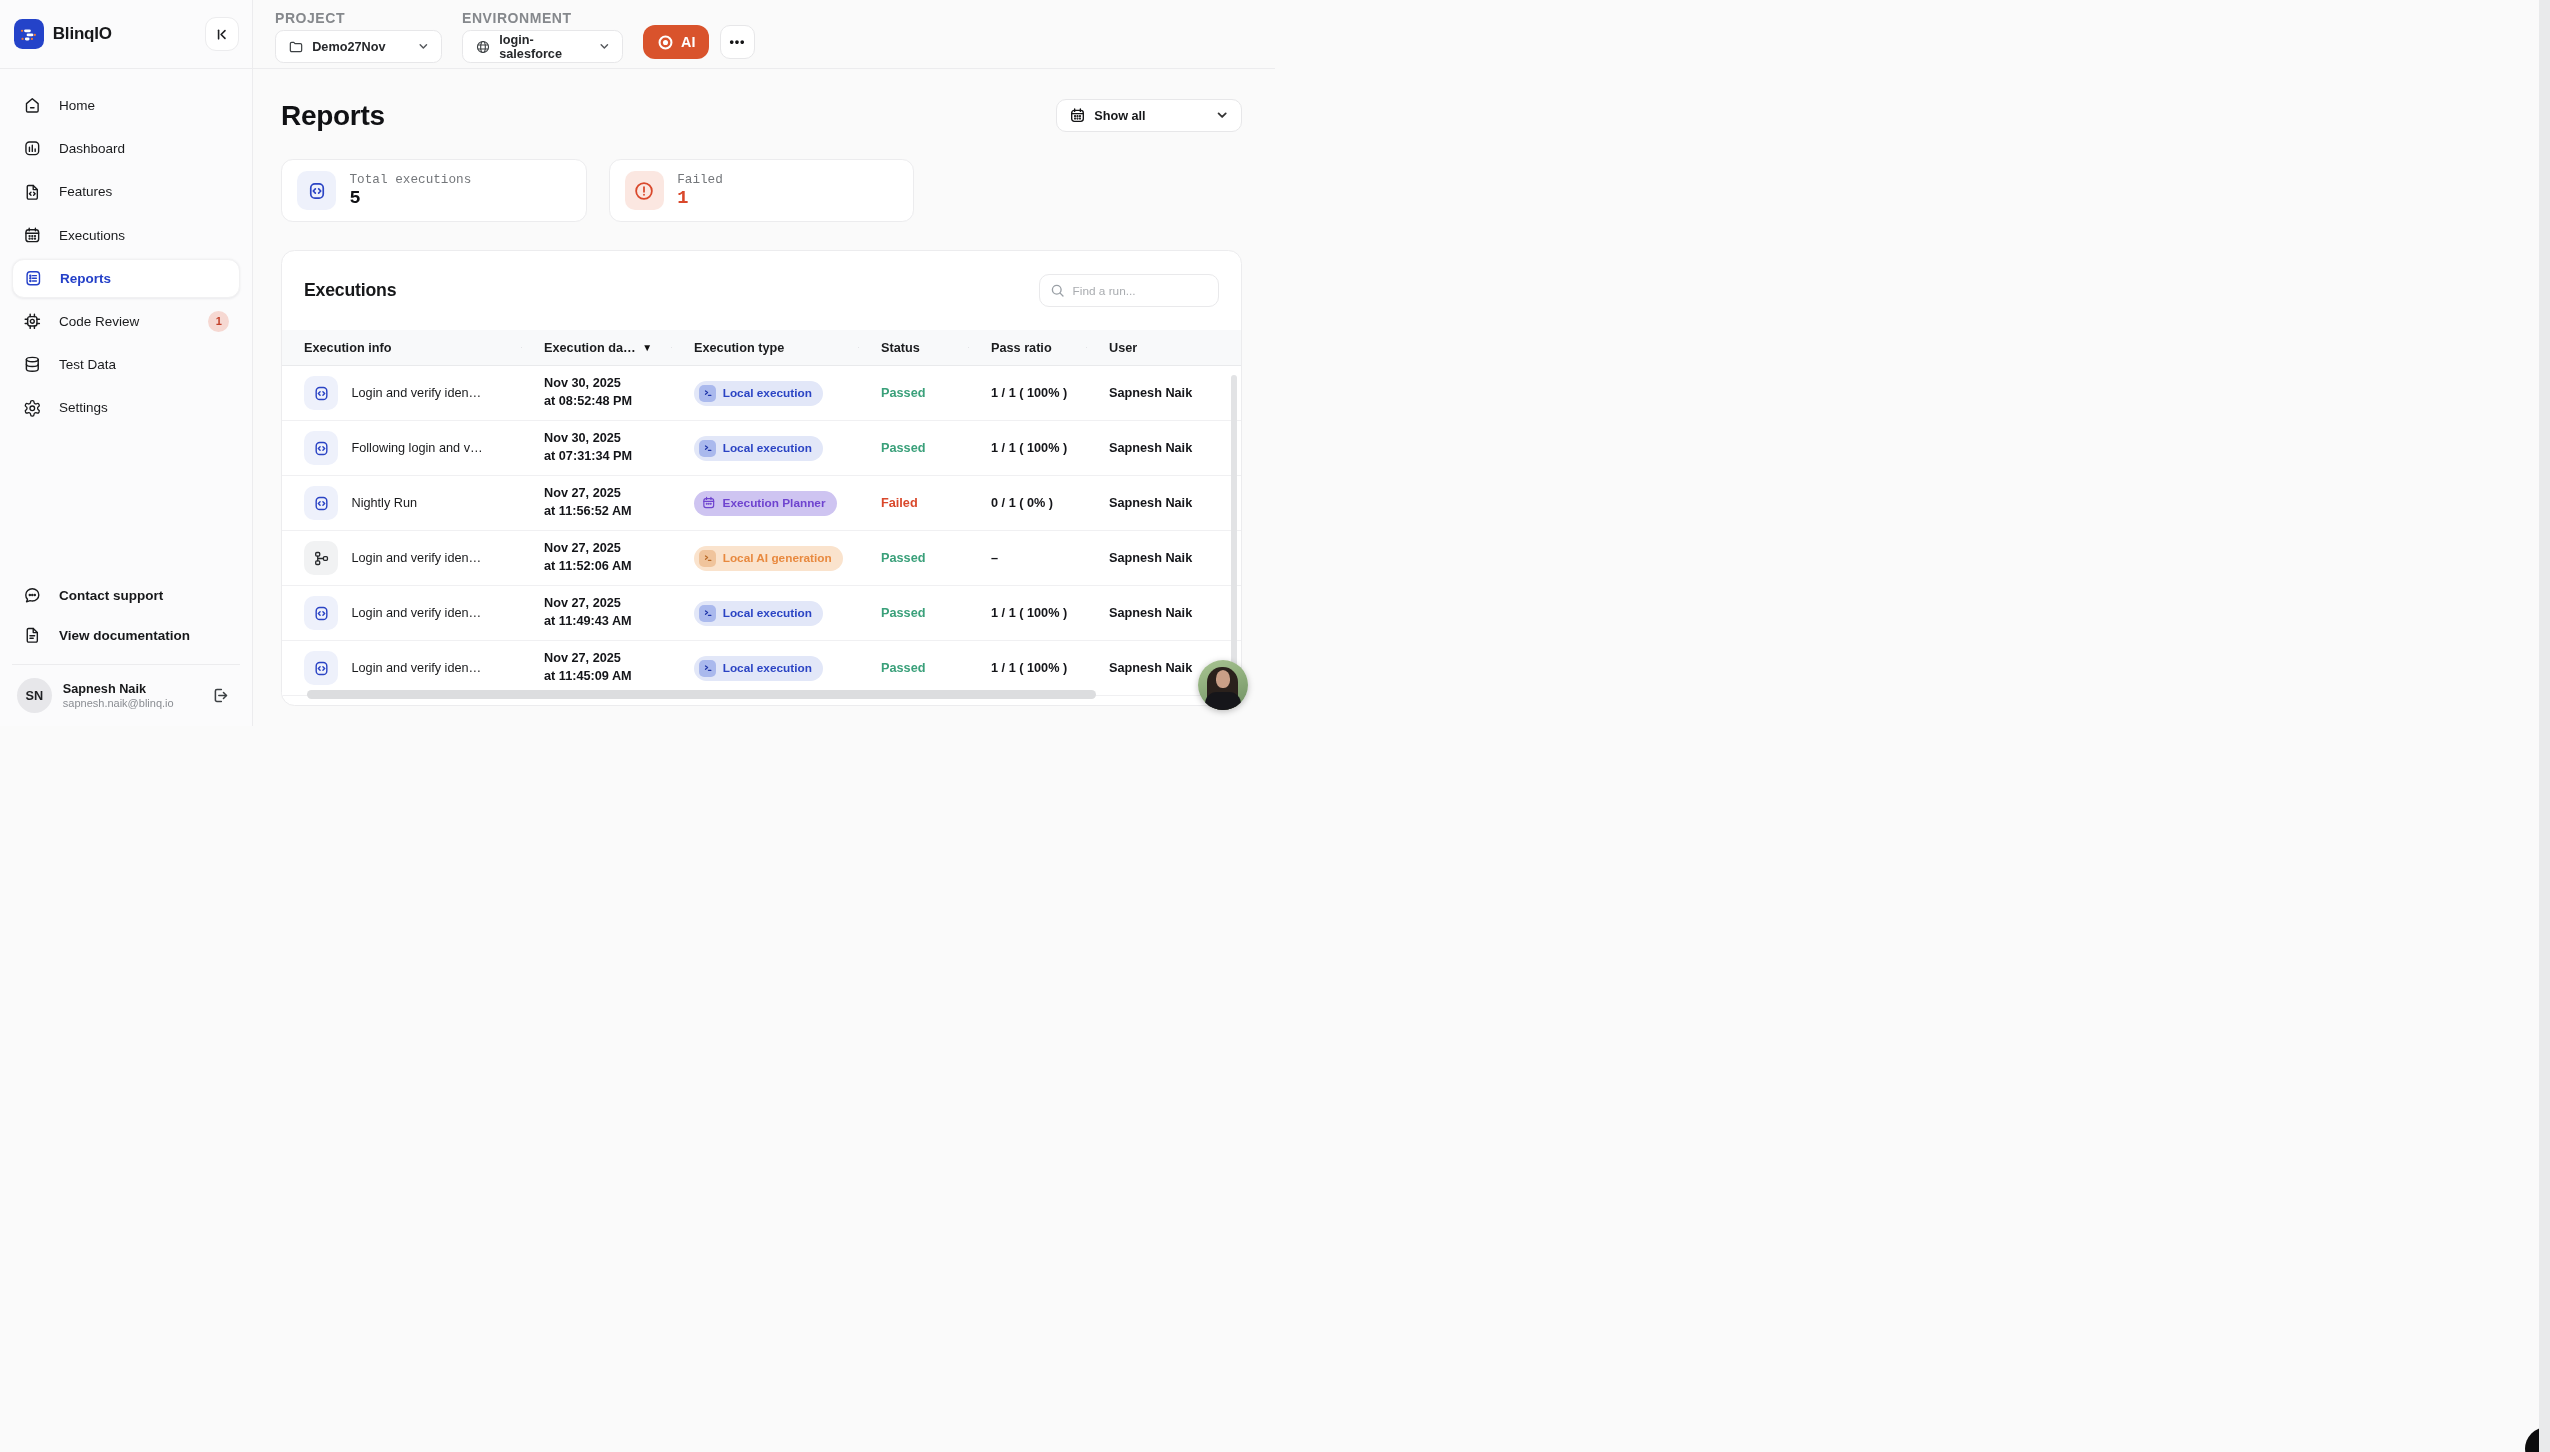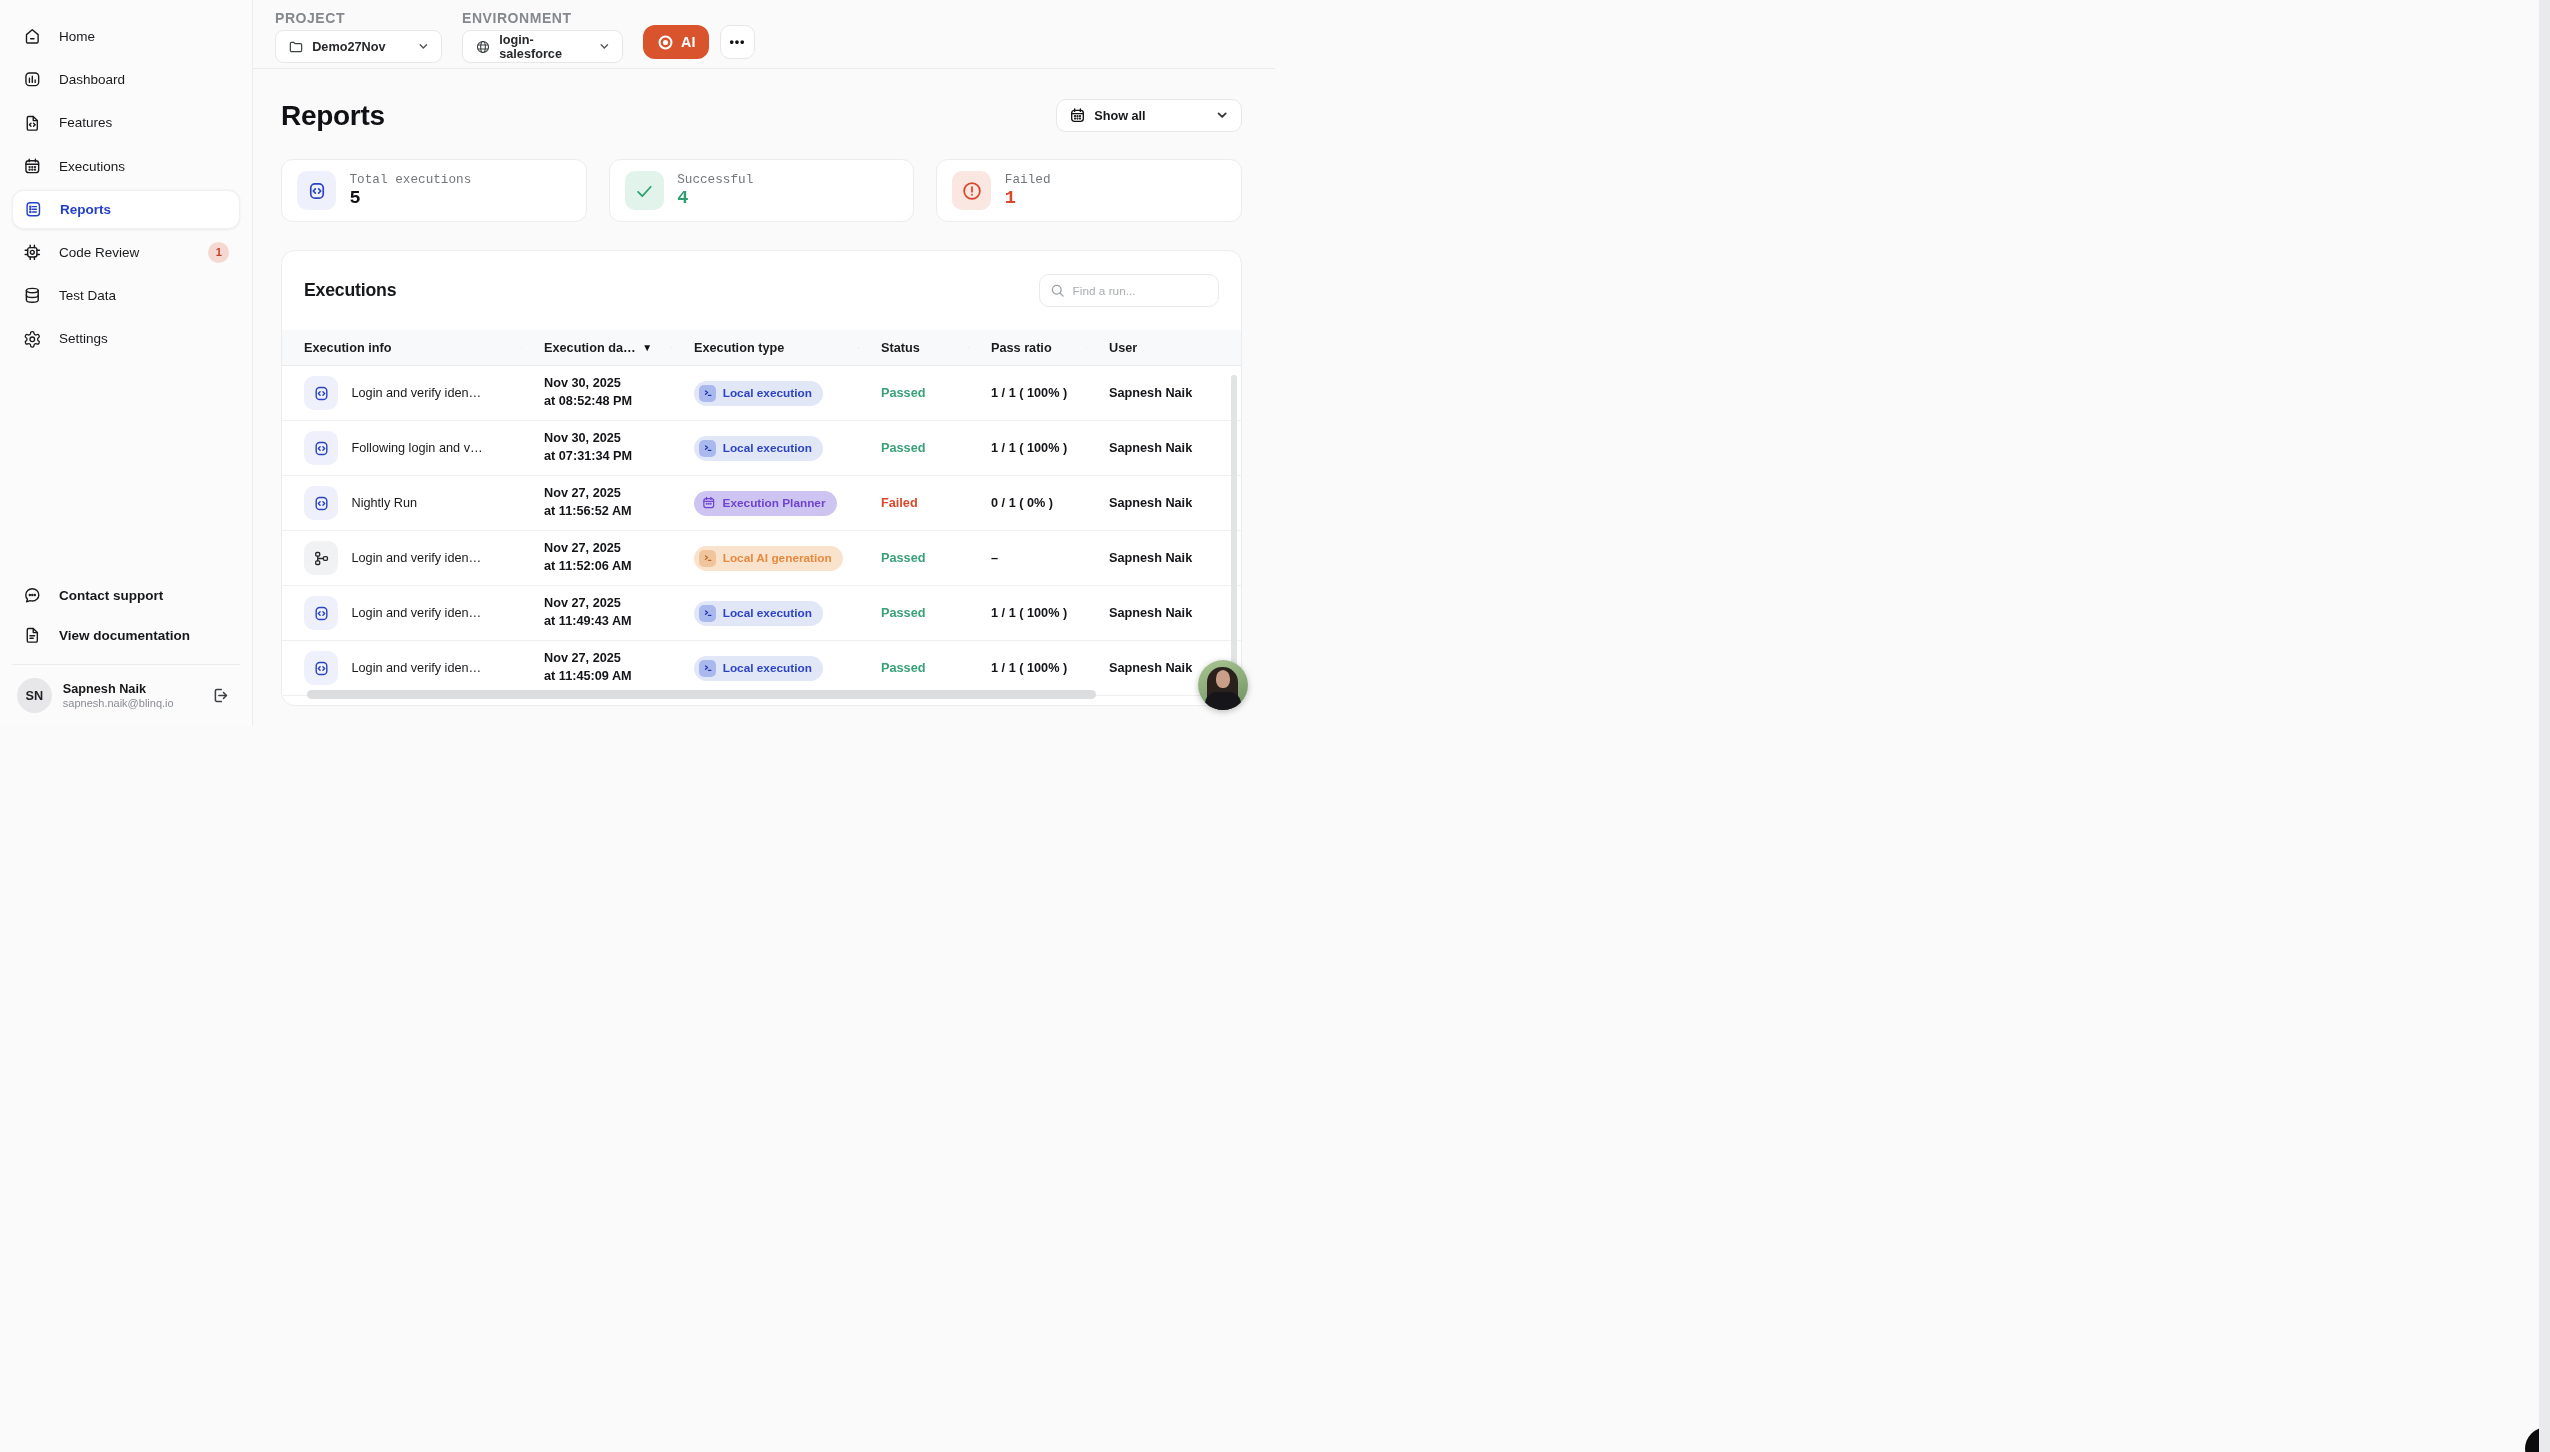--- a/index.html
+++ b/index.html
@@ -100,20 +100,42 @@
   .float-avatar .face { position:absolute; left:17.7px; top:10px; width:14.3px; height:17.7px; border-radius:50% 50% 45% 45%; background:#c99f87; }
   .float-avatar .body { position:absolute; left:6.7px; top:32px; width:36px; height:20px; border-radius:11.8px 11.8px 0 0; background:#16161a; }
   .corner-widget { position:fixed; right:-18.6px; bottom:-18.6px; width:44px; height:44px; border-radius:50%; background:#0c0c0d; z-index:55; }
 </style>
 </head>
 <body>
 
 <div class="app">
 
   <aside class="sidebar">
+    <div class="side-head">
+      <div class="logo">
+        <svg width="18.6" height="18.6" viewBox="0 0 22 22">
+          <rect x="6" y="5.2" width="8" height="3.4" rx="1.7" fill="#fff"></rect>
+          <rect x="9" y="10" width="8" height="3.4" rx="1.7" fill="#fff"></rect>
+          <rect x="7" y="14.8" width="5.5" height="3.4" rx="1.7" fill="#fff"></rect>
+          <circle cx="3.6" cy="6.9" r="1.35" fill="#ef7733"></circle>
+          <circle cx="18.7" cy="11.7" r="1.35" fill="#ef7733"></circle>
+          <circle cx="4.2" cy="16.5" r="1.35" fill="#ef7733"></circle>
+          <circle cx="15.3" cy="16.5" r="1.35" fill="#ef7733"></circle>
+        </svg>
+      </div>
+      <div class="brand-name">BlinqIO</div>
+      <div class="collapse-btn">
+        <span style="display:flex">
+          <svg width="15" height="15" viewBox="0 0 18 18" fill="none" stroke="#202124" stroke-width="1.9" stroke-linecap="round" stroke-linejoin="round">
+            <path d="M5.5 3.8v10.4"></path>
+              <path d="M13.2 4.3 8.5 9l4.7 4.7"></path>
+          </svg>
+        </span>
+      </div>
+    </div>
 
     <nav class="nav">
       <div class="nav-item">
         <span class="nicon">
           <svg width="18.6" height="18.6" viewBox="0 0 24 24" fill="none" stroke="currentColor" stroke-width="1.8" stroke-linecap="round" stroke-linejoin="round">
               <path d="M4.5 9.8 12 3.6l7.5 6.2V19a1.6 1.6 0 0 1-1.6 1.6H6.1A1.6 1.6 0 0 1 4.5 19Z"></path>
               <path d="M9.8 15.2h4.4"></path>
             </svg>
         </span>
         <span>Home</span>
@@ -322,31 +344,20 @@
                 <rect x="4.5" y="3.5" width="15" height="17" rx="5"></rect>
                 <path d="m10 9.5-2.5 2.5L10 14.5M14 9.5l2.5 2.5L14 14.5"></path>
               </svg>
           </div>
           <div class="stat-texts">
             <div class="stat-label">Total executions</div>
             <div class="stat-value">5</div>
           </div>
         </div>
         <div class="stat-card">
-          <div class="stat-tile tile-green">
-            <svg width="22" height="22" viewBox="0 0 26 26" fill="none" stroke="#2f9e6e" stroke-width="2" stroke-linecap="round" stroke-linejoin="round">
-                <path d="m6 14 5 5L21 8"></path>
-              </svg>
-          </div>
-          <div class="stat-texts">
-            <div class="stat-label">Successful</div>
-            <div class="stat-value val-green">4</div>
-          </div>
-        </div>
-        <div class="stat-card">
           <div class="stat-tile tile-red">
             <svg width="22" height="22" viewBox="0 0 26 26" fill="none" stroke="#d9482b" stroke-width="2.1" stroke-linecap="round">
                 <circle cx="13" cy="13" r="9.3"></circle>
                 <path d="M13 8.3v5.6"></path>
                 <circle cx="13" cy="17.4" r="1.1" fill="#d9482b" stroke="none"></circle>
               </svg>
           </div>
           <div class="stat-texts">
             <div class="stat-label">Failed</div>
             <div class="stat-value val-red">1</div>

